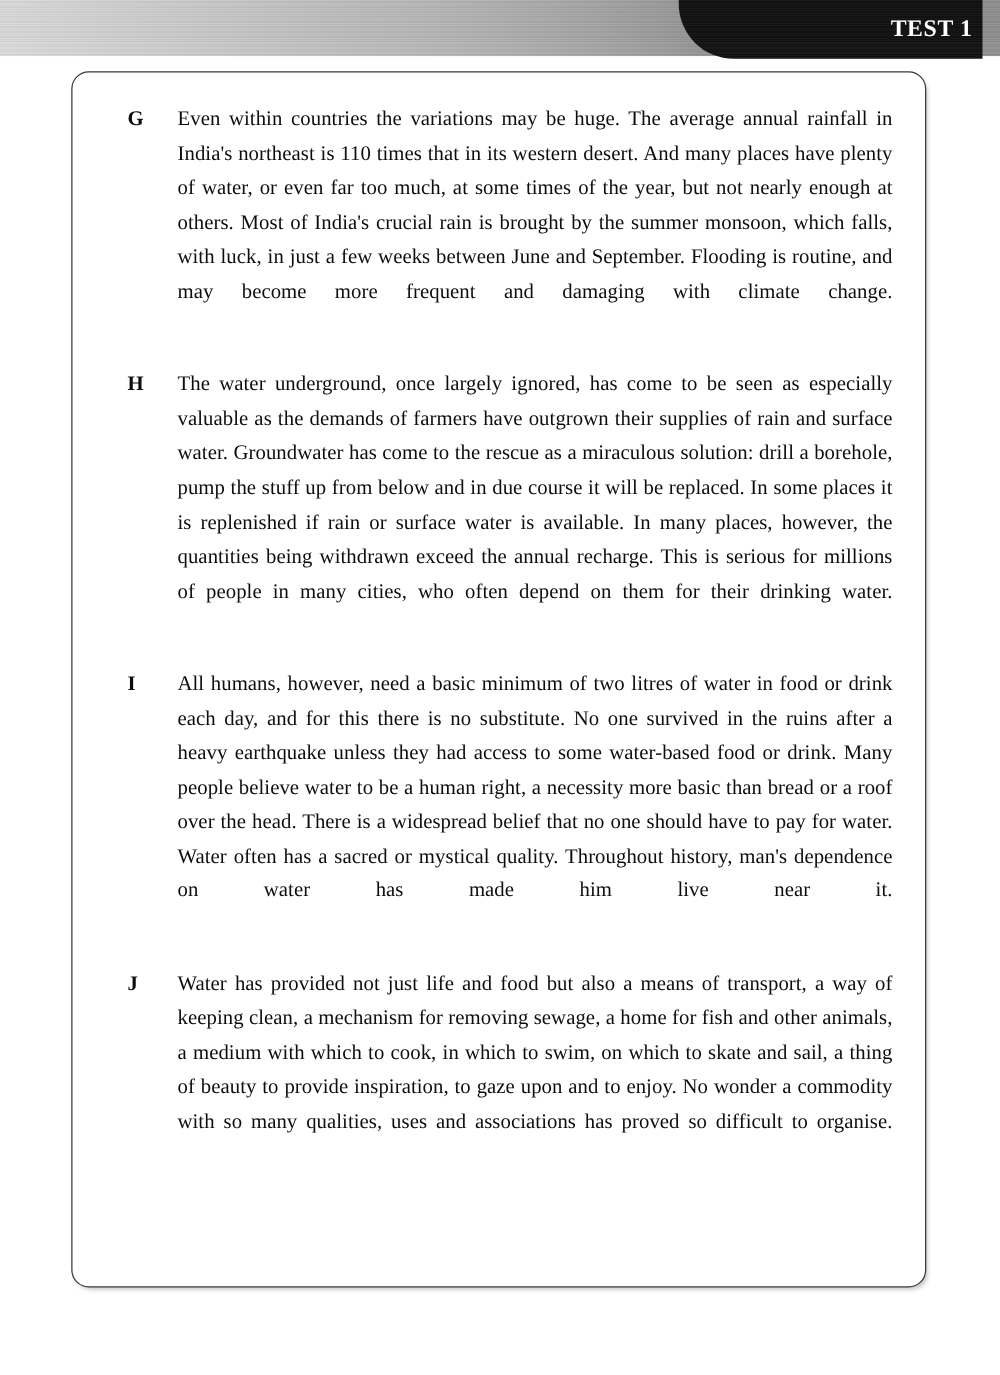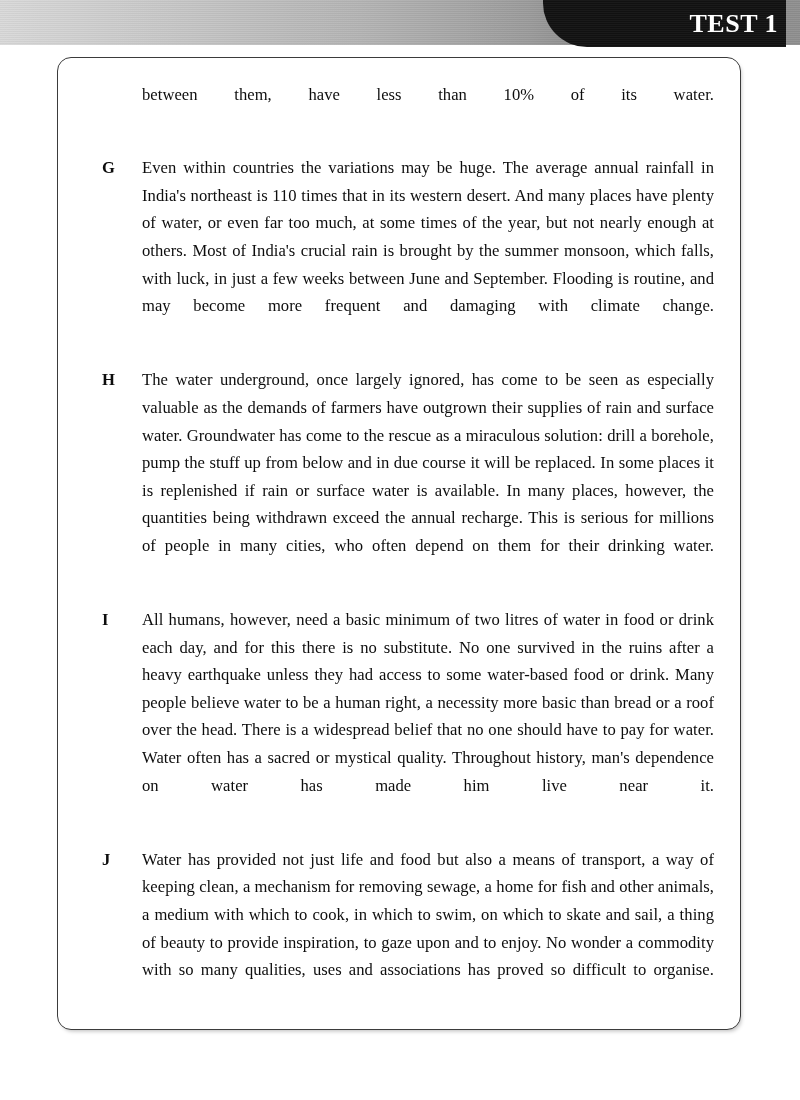--- a/index.html
+++ b/index.html
@@ -62,21 +62,21 @@
         0deg, rgba(255,255,255,0.035) 0 1px, rgba(0,0,0,0.05) 1px 2px);
     pointer-events: none;
   }
   .test-tab-label {
     position: absolute;
     right: 22px;
     top: 9px;
     color: #ffffff;
     font-family: "Liberation Serif", "DejaVu Serif", serif;
     font-weight: bold;
-    font-size: 26px;
+    font-size: 19px;
     letter-spacing: 0.5px;
     line-height: 30px;
     z-index: 4;
   }
 
   .header-rule {
     position: absolute;
     left: 0;
     top: 45px;
     width: 800px;
@@ -185,24 +185,20 @@
 <div class="header-band"></div>
 
 <div class="test-tab"></div>
 <div class="test-tab-label">TEST 1</div>
 
 <div class="header-rule"></div>
 
 <div class="content-card">
   <div class="card-inner">
 
-    <div class="para continuation">
-      <span class="para-letter"></span>
-      <span class="para-text">between them, have less than 10% of its water.</span>
-    </div>
 
     <div class="para">
       <span class="para-letter">G</span>
       <span class="para-text">Even within countries the variations may be huge. The average annual rainfall in India's northeast is 110 times that in its western desert. And many places have plenty of water, or even far too much, at some times of the year, but not nearly enough at others. Most of India's crucial rain is brought by the summer monsoon, which falls, with luck, in just a few weeks between June and September. Flooding is routine, and may become more frequent and damaging with climate change.</span>
     </div>
 
     <div class="para">
       <span class="para-letter">H</span>
       <span class="para-text">The water underground, once largely ignored, has come to be seen as especially valuable as the demands of farmers have outgrown their supplies of rain and surface water. Groundwater has come to the rescue as a miraculous solution: drill a borehole, pump the stuff up from below and in due course it will be replaced. In some places it is replenished if rain or surface water is available. In many places, however, the quantities being withdrawn exceed the annual recharge. This is serious for millions of people in many cities, who often depend on them for their drinking water.</span>
     </div>

